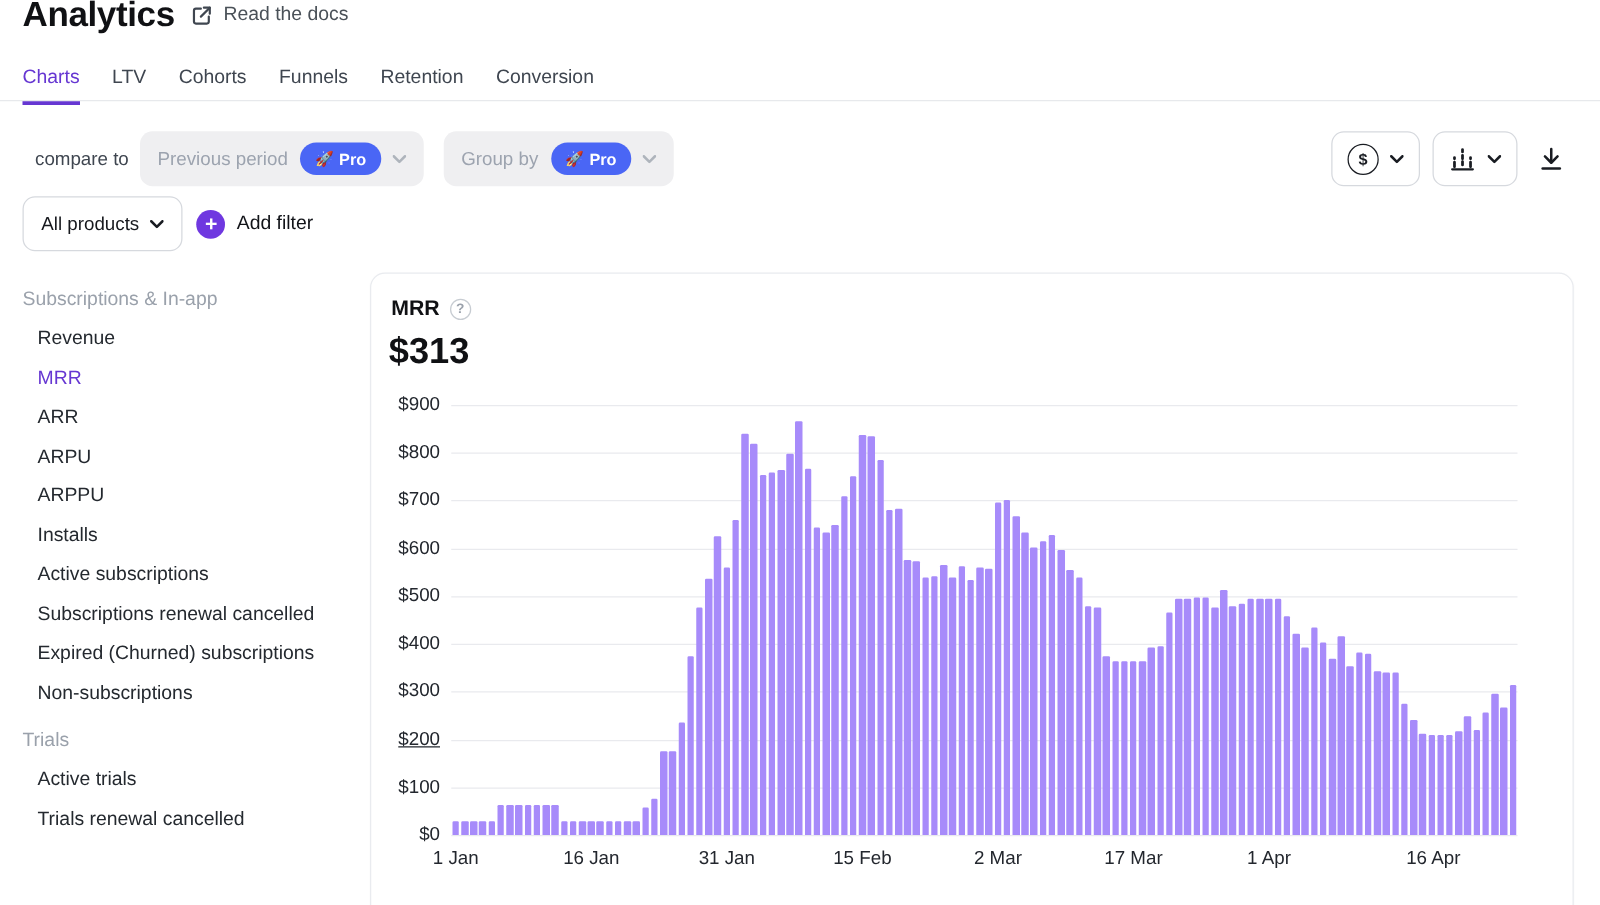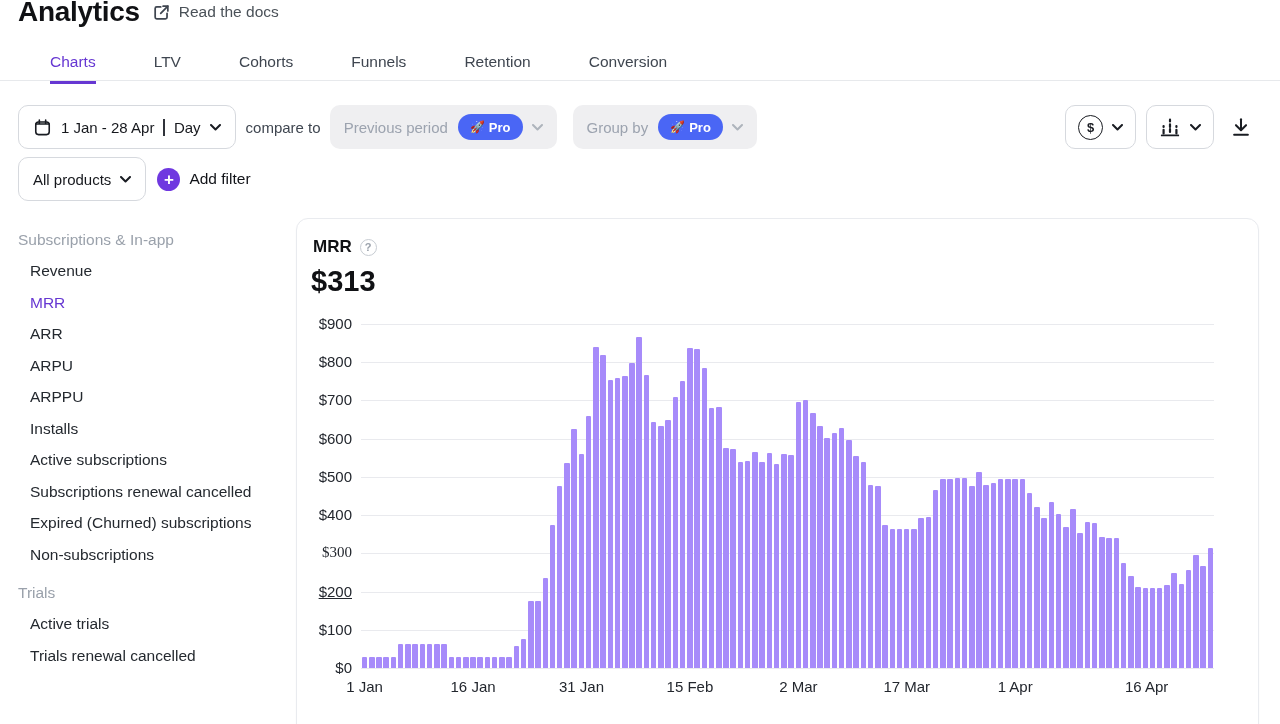--- a/index.html
+++ b/index.html
@@ -8,21 +8,21 @@
 
   
   .hdr { position:absolute; left:18px; top:-4px; display:flex; align-items:center; gap:12px; }
   .hdr h1 { font-size:28px; font-weight:700; letter-spacing:-0.3px; color:#101114; }
   .docs { display:flex; align-items:center; gap:8px; cursor:pointer; }
   .docs .txt { font-size:15.5px; color:#4a5158; }
   .icon-svg { display:block; }
 
   
   .tabs { position:absolute; left:18px; top:53px; display:flex; gap:26px; }
-  .tab { font-size:15.5px; color:#3f4650; padding-bottom:10px; cursor:pointer;margin-left:32px; }
+  .tab { font-size:15.5px; color:#3f4650; padding-bottom:10px; cursor:pointer; }
   .tab.active { color:#6637d2; border-bottom:3px solid #6637d2; }
   .tabs-rule { position:absolute; left:0; top:80px; width:1280px; height:1px; background:#e7e9ec; }
 
   
   .row1 { position:absolute; left:18px; top:105px; display:flex; align-items:center; }
   .row2 { position:absolute; left:18px; top:157px; display:flex; align-items:center; }
   .btn { display:flex; align-items:center; background:#fff; border:1px solid #d6d9de;
          border-radius:10px; height:44px; padding:0 14px; cursor:pointer; }
   .btn .lbl { font-size:15px; font-weight:500; color:#16181d; }
   .pill { display:flex; align-items:center; background:#efeff1; border-radius:10px;
@@ -92,36 +92,20 @@
 <div class="tabs">
   <div class="tab active">Charts</div>
   <div class="tab">LTV</div>
   <div class="tab">Cohorts</div>
   <div class="tab">Funnels</div>
   <div class="tab">Retention</div>
   <div class="tab">Conversion</div>
 </div>
 
 <div class="row1">
-  <div class="btn">
-    <span style="margin-right:9px;">
-      <svg class="icon-svg" width="19" height="19" viewBox="0 0 24 24" fill="none" stroke="#191c22" stroke-width="2" stroke-linecap="round">
-        <rect x="3.5" y="5" width="17" height="16" rx="3.5"></rect>
-          <path d="M8 2.5v4M16 2.5v4M3.5 7.5h17"></path>
-      </svg>
-    </span>
-    <span class="lbl">1 Jan - 28 Apr</span>
-    <span class="sep-bar"></span>
-    <span class="lbl">Day</span>
-    <span class="chev">
-      <svg class="icon-svg" width="11" height="7" viewBox="0 0 11 7" fill="none" stroke="#191c22" stroke-width="2" stroke-linecap="round" stroke-linejoin="round">
-          <path d="M1 1l4.5 4.5L10 1"></path>
-        </svg>
-    </span>
-  </div>
 
   <span class="compare">compare to</span>
 
   <div class="pill">
     <span class="lbl">Previous period</span>
     <span class="pro">
       <span class="emoji">🚀</span>
       <span>Pro</span>
     </span>
     <span class="chev">
@@ -219,21 +203,21 @@
   </div>
   <div class="big-val">$313</div>
   <div class="chart-area" id="chart-area">
       <div class="gridline" style="top: 344px;"></div>
       <div class="ylab" style="top: 335px;">$0</div>
       <div class="gridline" style="top: 305.778px;"></div>
       <div class="ylab" style="top: 296.778px;">$100</div>
       <div class="gridline" style="top: 267.556px;"></div>
       <div class="ylab" style="top: 258.556px; text-decoration: underline;">$200</div>
       <div class="gridline" style="top: 229.333px;"></div>
-      <div class="ylab" style="top: 220.333px; font-family: Liberation Serif, serif;">$300</div>
+      <div class="ylab" style="top: 220.333px;">$300</div>
       <div class="gridline" style="top: 191.111px;"></div>
       <div class="ylab" style="top: 182.111px;">$400</div>
       <div class="gridline" style="top: 152.889px;"></div>
       <div class="ylab" style="top: 143.889px;">$500</div>
       <div class="gridline" style="top: 114.667px;"></div>
       <div class="ylab" style="top: 105.667px;">$600</div>
       <div class="gridline" style="top: 76.4444px;"></div>
       <div class="ylab" style="top: 67.4444px;">$700</div>
       <div class="gridline" style="top: 38.2222px;"></div>
       <div class="ylab" style="top: 29.2222px;">$800</div>

